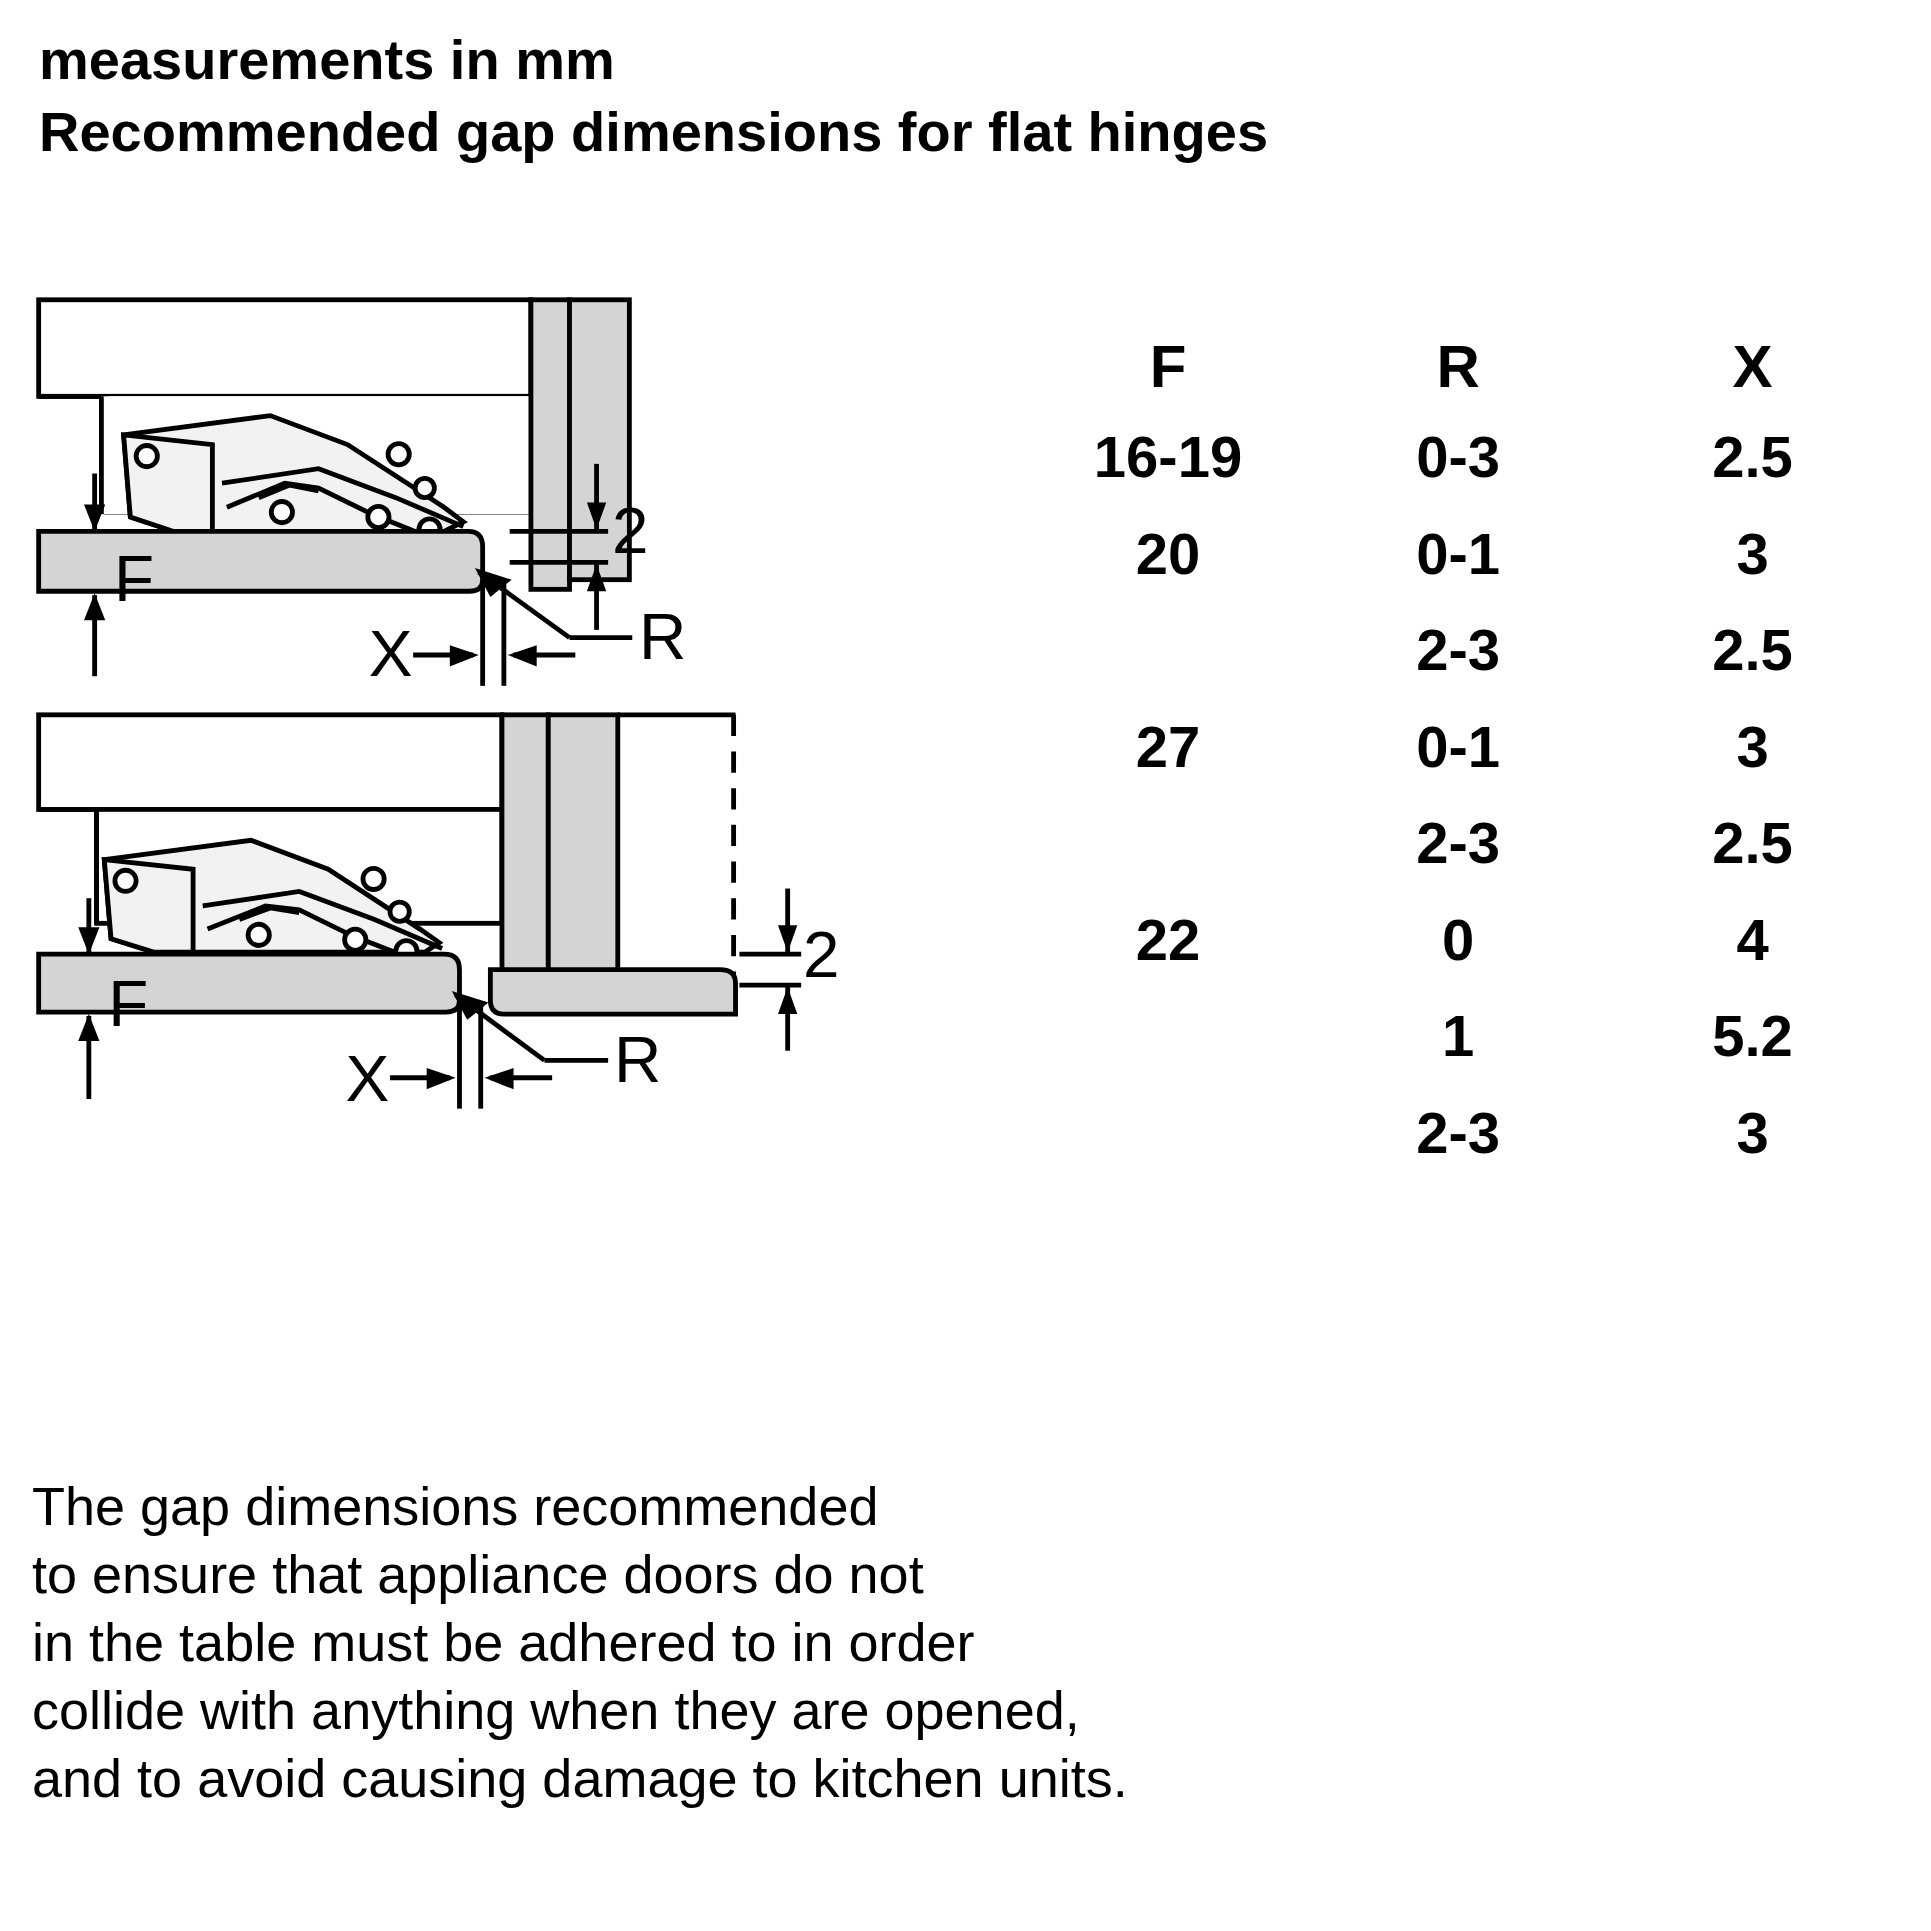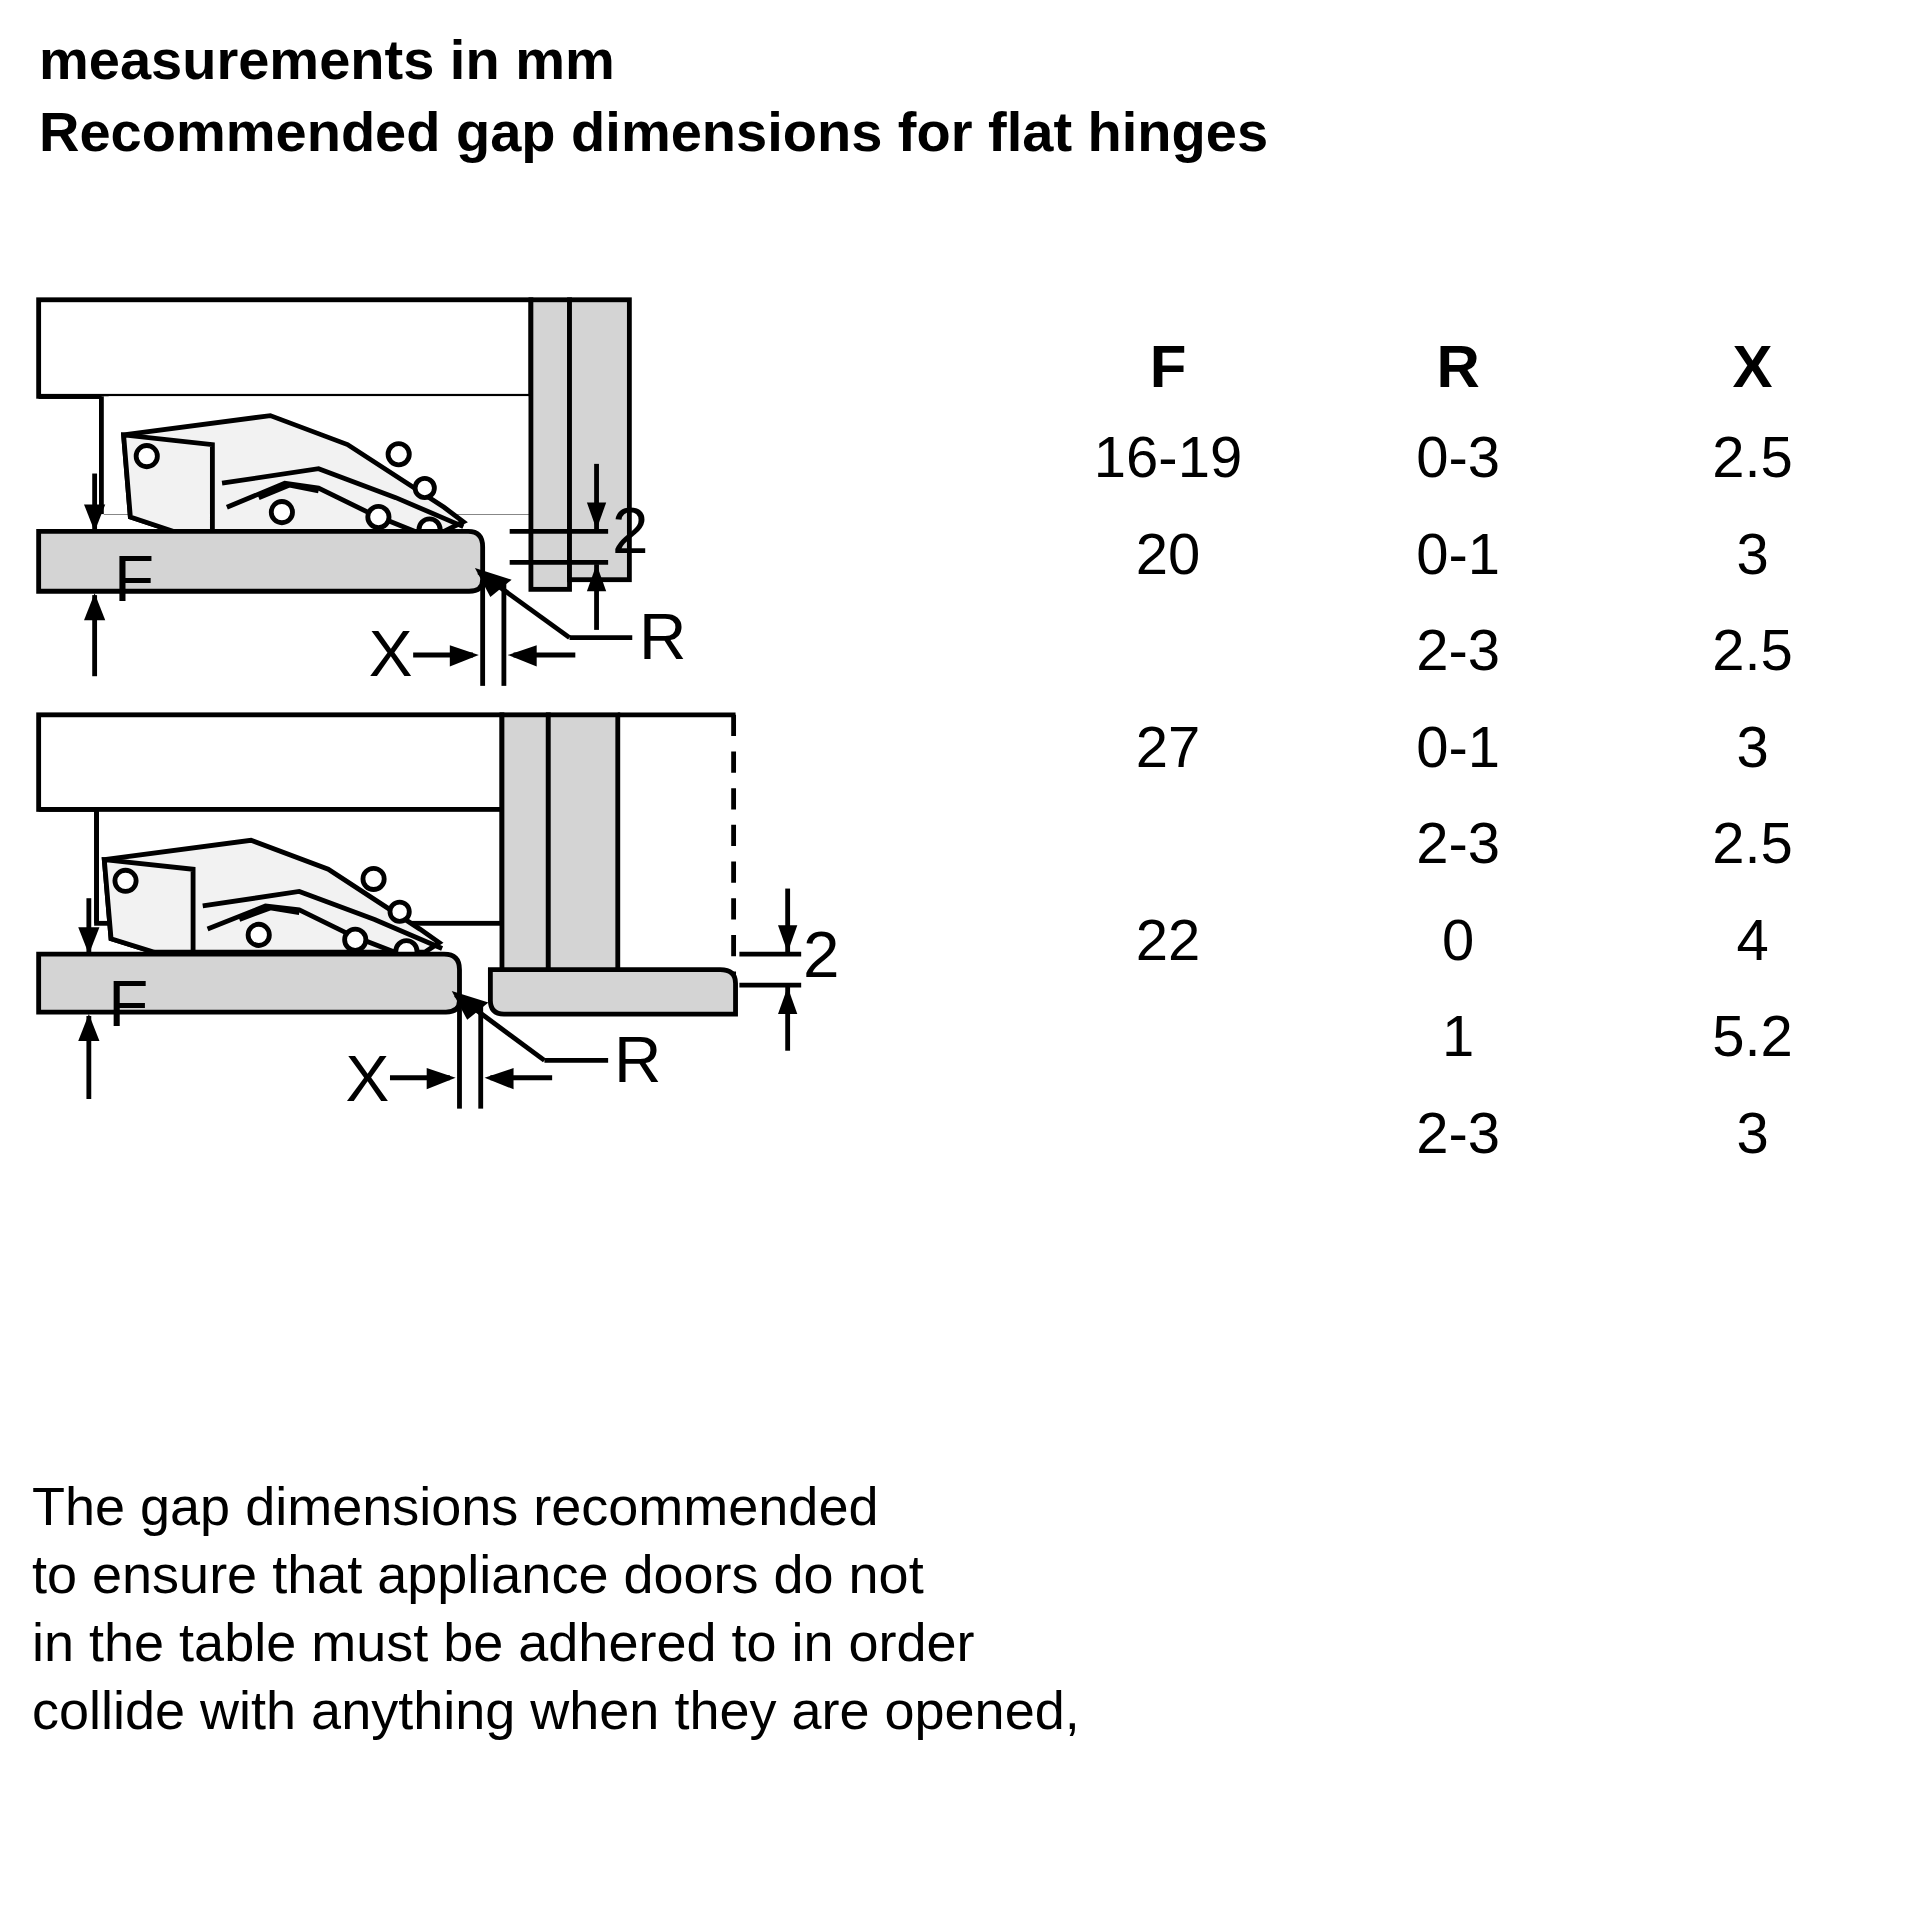--- a/index.html
+++ b/index.html
@@ -57,21 +57,21 @@
   .footer div { white-space: nowrap; }
 
   table.dims {
     border-collapse: collapse;
     width: 100%;
     table-layout: fixed;
   }
   table.dims th, table.dims td {
     text-align: center;
     font-size: 58px;
-    font-weight: 400;
+    font-weight: 700;
     padding: 5.8px 0 7.7px 0;
     height: 83px;
     border: 0;
   }
   table.dims th {
     font-weight: bold;
     font-size: 60px;
     padding-bottom: 1.9px;
   }
   .col-f { width: 33%; }
@@ -263,16 +263,17 @@
         </tr>
       </tbody>
     </table>
   </div>
 
   <div class="footer">
     <div>The gap dimensions recommended</div>
     <div>to ensure that appliance doors do not</div>
     <div>in the table must be adhered to in order</div>
     <div>collide with anything when they are opened,</div>
+    <div>and to avoid causing damage to kitchen units.</div>
   </div>
 
 </div>
 
 
 </body></html>

